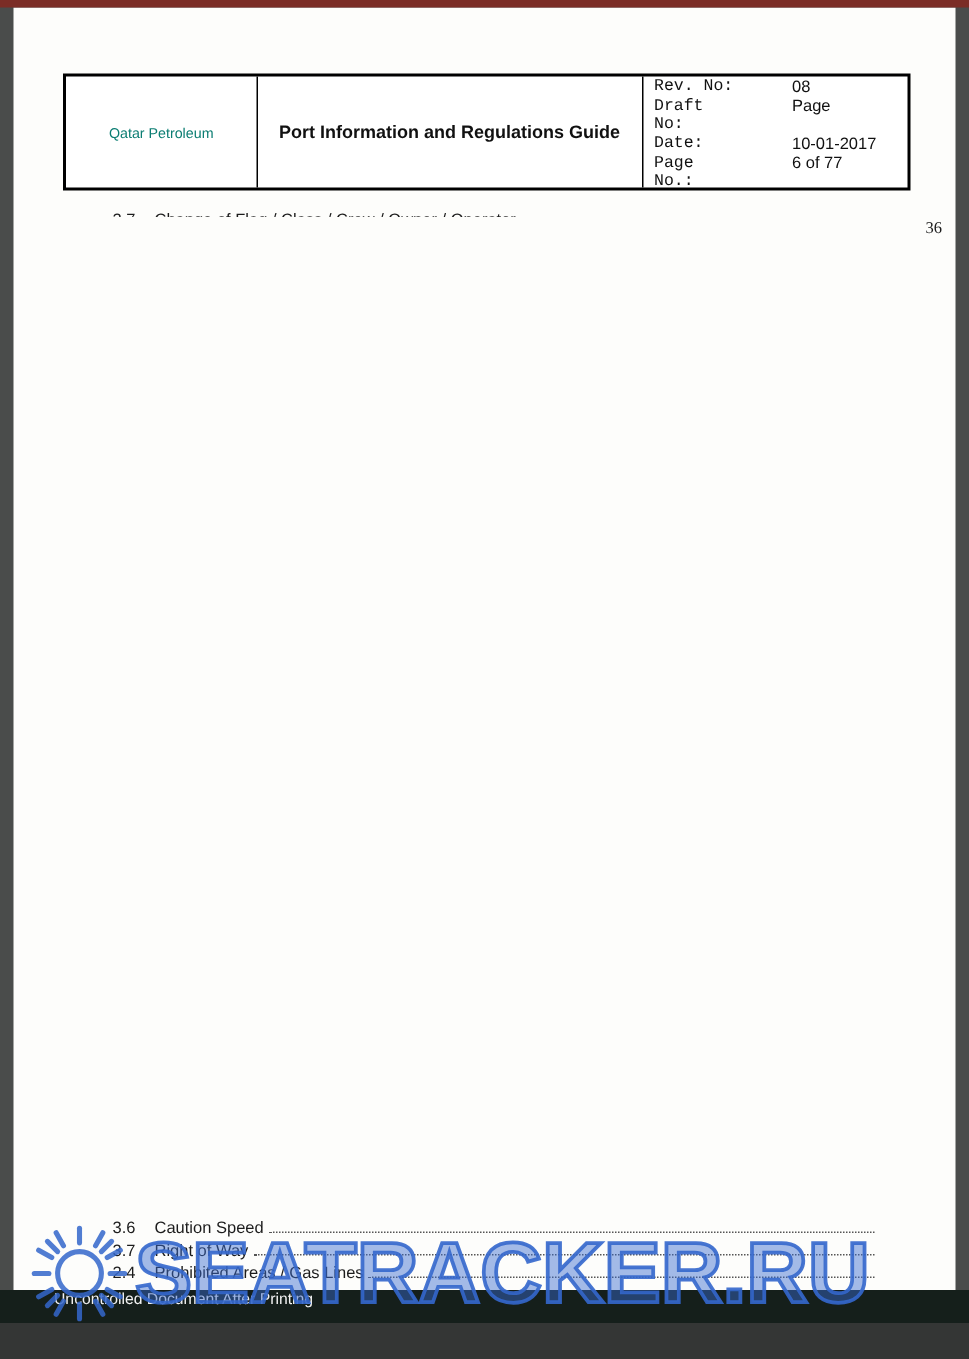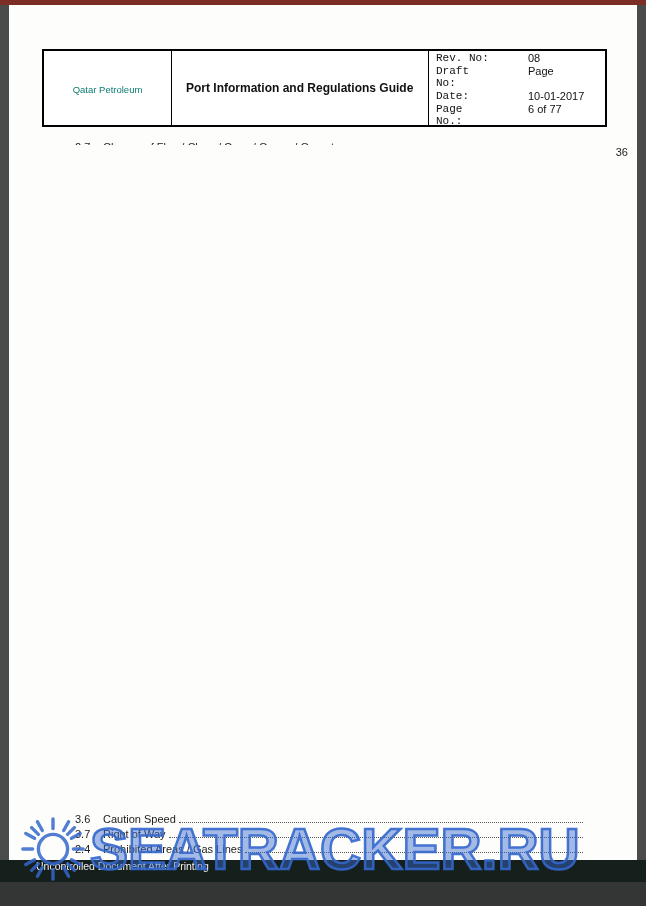--- a/index.html
+++ b/index.html
@@ -34,21 +34,21 @@
   .meta-label { width:58px;font-family:Liberation Mono, monospace; }
   .meta-value { flex:1;margin-left:34px; }
 
   
   .toc { position:absolute; top:135px; left:0; right:0; }
   .toc-row { display:flex; align-items:baseline; height:14.95px; font-size:11px; color:#1c1c1c;
     padding-right:52px; line-height:14.95px; }
   .toc-row .num { flex:0 0 auto; }
   .toc-row .label { flex:0 0 auto; white-space:nowrap; padding-right:1px; }
   .toc-row .dots { flex:1 1 auto; min-width:8px; border-bottom:1.6px dotted #555; margin:0 2px 3px 2px; }
-  .toc-row .page { flex:0 0 auto; min-width:18px; text-align:right; }
+  .toc-row .page { flex:0 0 auto; min-width:18px; text-align:right;font-family:Liberation Serif, serif; }
   .toc-row.lvl0 { padding-left:36px; font-weight:bold; }
   .toc-row.lvl0 .num { width:30px; }
   .toc-row.lvl1 { padding-left:66px; }
   .toc-row.lvl1 .num { width:28px; }
   .toc-row.lvl2 { padding-left:94px; }
   .toc-row.lvl2 .num { width:45px; }
   .toc-row.bold { font-weight:bold; }
 
   
   .footer-strip { position:absolute; left:0; right:0; bottom:24px; height:22px; background:#151f1b;

